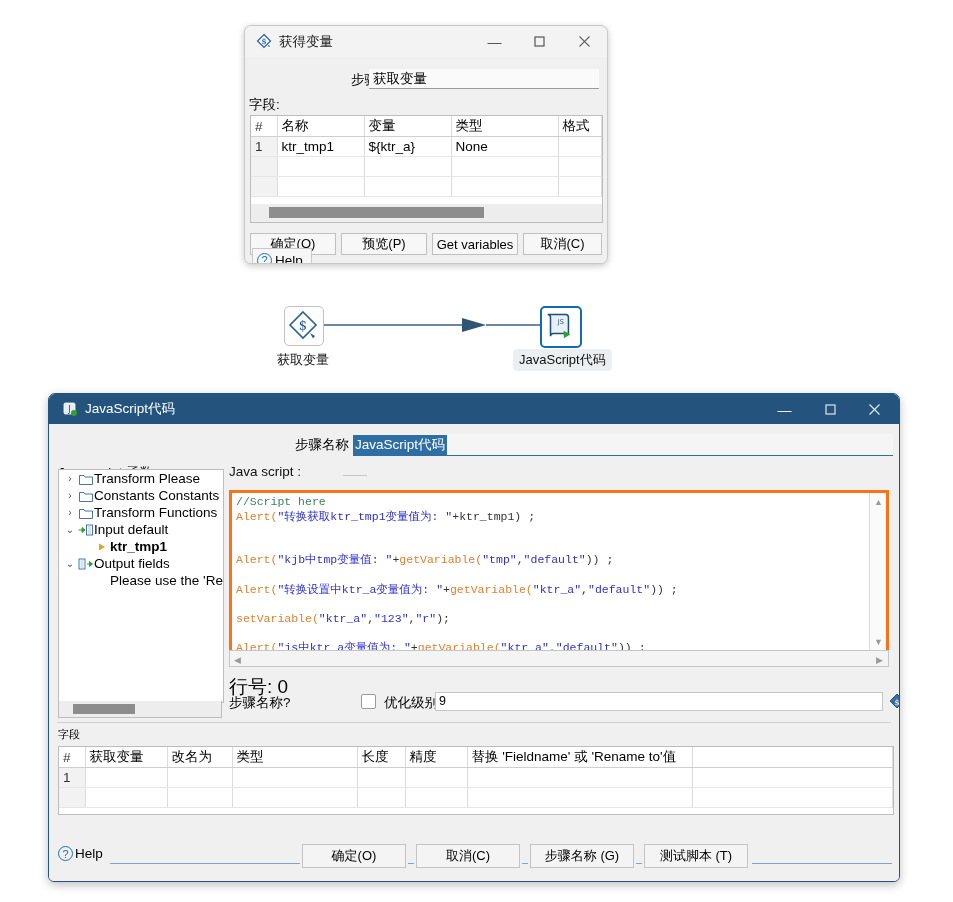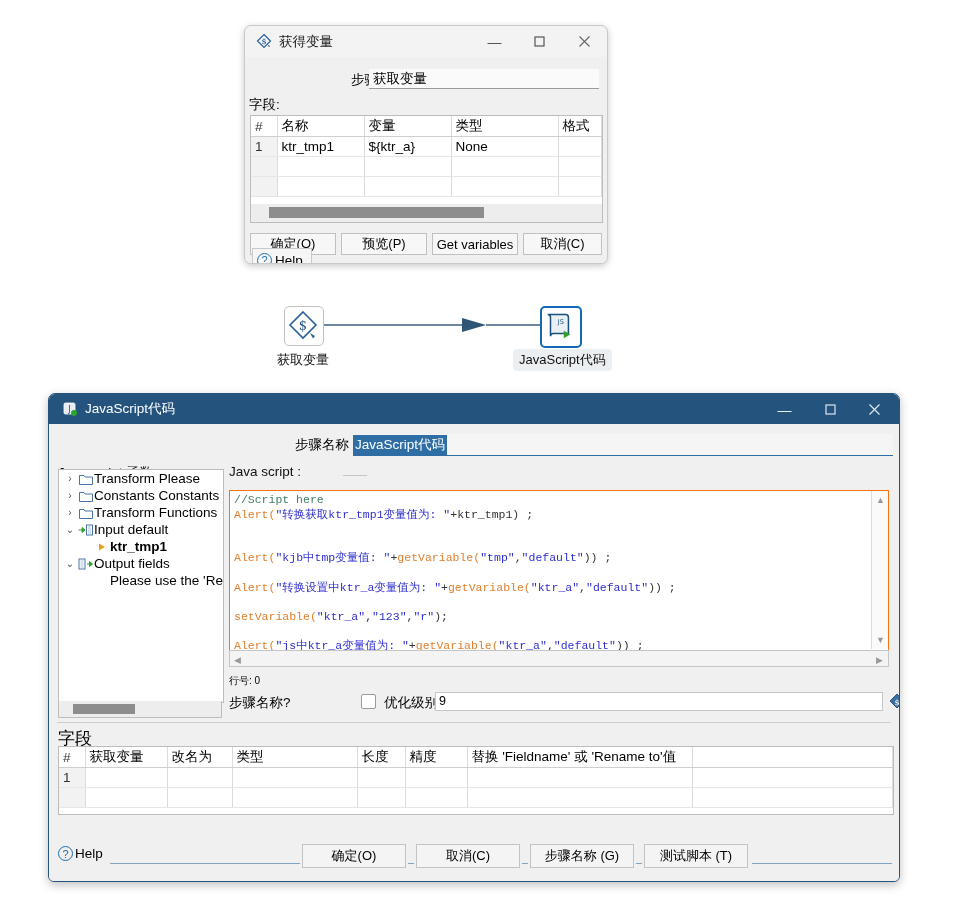--- a/index.html
+++ b/index.html
@@ -77,40 +77,40 @@
   .trow{height:17px;display:flex;align-items:center;font-size:13.5px;white-space:nowrap;}
   .tw{width:14px;display:flex;align-items:center;justify-content:center;color:#555;font-size:10px;flex:none;}
   .tico2{width:17px;display:flex;align-items:center;justify-content:center;flex:none;}
 
   #scriptArea{position:absolute;left:180px;top:45px;width:660px;height:200px;}
   .tabstrip{position:relative;height:21px;}
   .tab{position:absolute;left:0;top:0;height:21px;background:#fdfdfd;border:1px solid #c6c6c6;border-bottom:none;
       border-radius:3px 3px 0 0;display:flex;align-items:center;gap:5px;padding:0 7px 0 5px;font-size:13.5px;font-weight:bold;box-sizing:border-box;margin-top:36px;}
   .tabfill{position:absolute;left:118px;top:6px;right:0;height:15px;border-bottom:1px solid #c6c6c6;}
   .tabfill:before{content:"";position:absolute;left:0;top:0;width:24px;height:15px;border-top:1px solid #c6c6c6;transform:skewX(28deg);}
-  #editor{position:absolute;left:0;top:21px;width:100%;height:164px;background:#fff;border:1px solid #f97316;box-sizing:border-box;}
+  #editor{position:absolute;left:0;top:21px;width:100%;height:164px;background:#fff;border:3px solid #f97316;box-sizing:border-box;}
   #code{position:absolute;left:4px;top:2px;right:20px;top:2px;
       font-family:"Liberation Mono","DejaVu Sans Mono",monospace;font-size:11.5px;line-height:14.6px;white-space:pre;}
   .cm{color:#3f7f5f;}  
   .cf{color:#e08030;}  
   .cs{color:#2f2fd0;}  
   .cp{color:#333;}     
   #vscroll{position:absolute;right:0;top:0;width:16px;height:158px;background:#fafafa;border-left:1px solid #ddd;}
   #hscroll{position:absolute;left:0;top:181px;width:100%;height:17px;background:#f4f4f4;border:1px solid #c6c6c6;box-sizing:border-box;}
   .arr{position:absolute;color:#9a9a9a;font-size:9px;}
 
-  #lineNo{position:absolute;left:180px;top:250px;font-size:10px;}
+  #lineNo{position:absolute;left:180px;top:250px;font-size:19px;}
   #compatLbl{position:absolute;left:180px;top:270px;font-size:13.5px;}
   #compatBox{position:absolute;left:312px;top:270px;width:13px;height:13px;border:1px solid #9a9a9a;background:#fff;border-radius:2px;}
   #optLbl{position:absolute;left:335px;top:270px;font-size:13.5px;}
   #optField{position:absolute;left:386px;top:268px;width:448px;height:19px;background:#fff;border:1px solid #c6c6c6;box-sizing:border-box;font-size:12.5px;padding:1px 3px;}
   #optIcon{position:absolute;left:840px;top:269px;width:16px;height:16px;}
 
   #sep1{position:absolute;left:8px;top:298px;width:834px;height:1px;background:#cfcfcf;}
-  #fieldsLbl2{position:absolute;left:9px;top:303px;font-size:17px;}
+  #fieldsLbl2{position:absolute;left:9px;top:303px;font-size:11px;}
   #fieldsGrid{position:absolute;left:9px;top:322px;width:834px;height:67px;background:#fff;border:1px solid #bdbdbd;overflow:hidden;}
 
   #btnBar{position:absolute;left:9px;top:420px;width:834px;height:24px;}
   .bbtn{position:absolute;top:0;height:24px;background:#f4f4f4;border:1px solid #c3c3c3;
       display:flex;align-items:center;justify-content:center;font-size:13px;box-sizing:border-box;}
   .bline{position:absolute;top:19px;height:1px;background:#7fa4c4;}
   #help2{position:absolute;left:9px;top:422px;display:flex;align-items:center;gap:2px;font-size:13.5px;}
   .qmark{width:15px;height:15px;border-radius:50%;border:1.4px solid #1f6fb2;color:#1f6fb2;
       font-size:11px;display:flex;align-items:center;justify-content:center;box-sizing:border-box;}
 </style>

